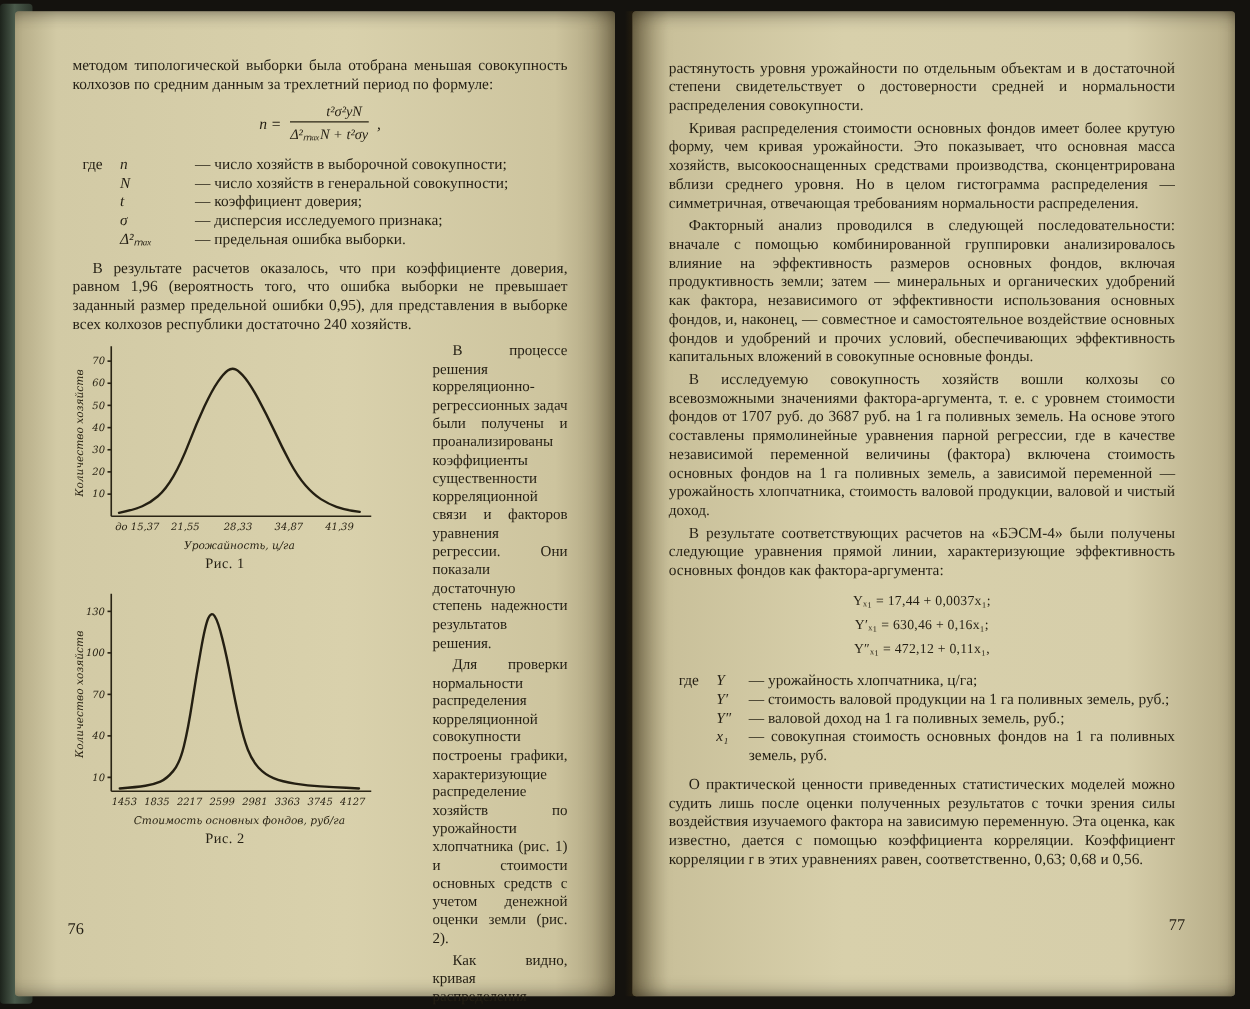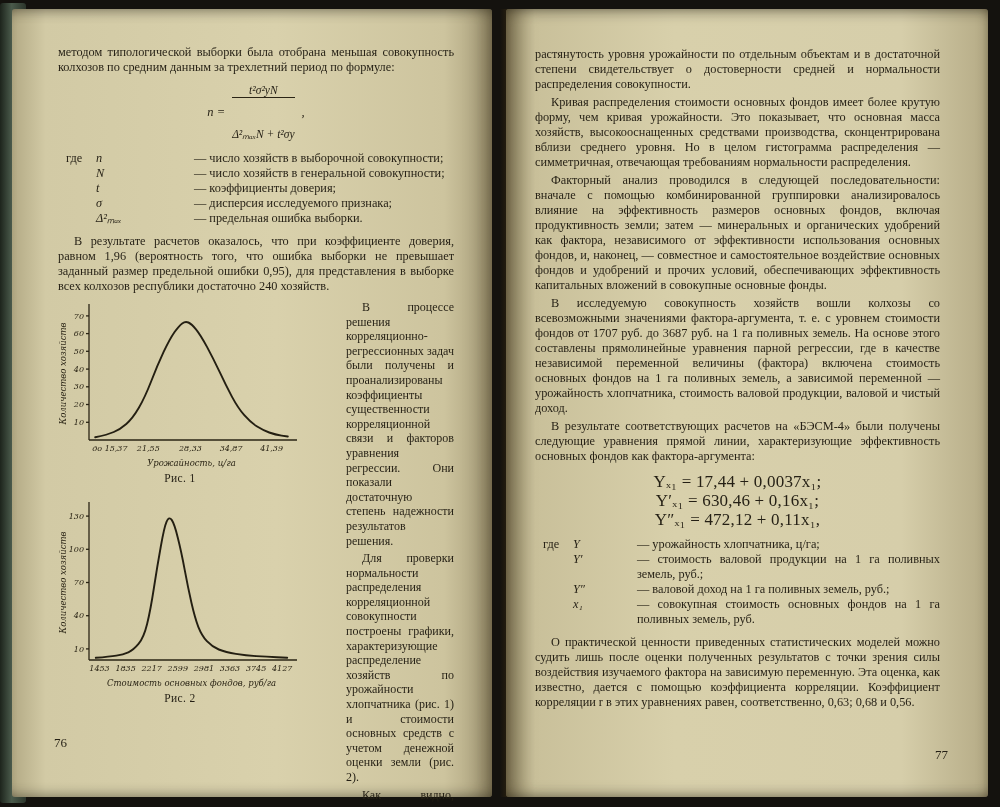--- a/index.html
+++ b/index.html
@@ -30,51 +30,51 @@
     position:absolute; left:500px; top:9px; width:12px; height:788px;
     background:linear-gradient(90deg,rgba(45,35,15,0) 0%,rgba(45,35,15,.55) 45%,rgba(45,35,15,.6) 55%,rgba(45,35,15,0) 100%);
   }
   .content-l { position:relative; height:100%; box-sizing:border-box; padding:36px 38px 0 46px; }
   .content-r { position:relative; height:100%; box-sizing:border-box; padding:38px 48px 0 29px; }
 
   p.para { margin:0 0 3px 0; font-size:12.3px; line-height:15px; text-align:justify; }
   p.indent { text-indent:16px; }
 
   .formula { display:flex; justify-content:center; align-items:center; gap:7px; margin:9px 0 10px 0; font-size:12.5px; font-style:italic; }
-  .frac { display:inline-flex; flex-direction:column; text-align:center; font-size:11.5px;gap:27px; }
+  .frac { display:inline-flex; flex-direction:column; text-align:right; font-size:11.5px; }
   .frac .num { border-bottom:1px solid #2a2415; padding:0 5px 1px; }
   .frac .den { padding-top:1px; }
 
   .defs { margin:2px 0 8px 8px; font-size:12.3px; line-height:15px; }
   .def-row { display:flex; }
   .def-lead { width:30px; flex:none; }
   .def-term { flex:none; font-style:italic; }
   .defs-l .def-term { width:60px; }
   .defs-r .def-term { width:26px; }
-  .def-desc { flex:1; text-align:justify;margin-left:38px; }
+  .def-desc { flex:1; text-align:justify; }
 
   .two-col { display:flex; gap:8px; margin-top:6px; }
   .fig-col { width:244px; flex:none; }
   .text-col { flex:1; }
   .text-col p.para { font-size:12px; line-height:14.6px;margin-left:36px; }
 
   figure { margin:0 0 6px 0; text-align:center; }
   figcaption { font-size:11.5px; margin-top:2px; letter-spacing:.4px; }
   svg { display:block; margin:0 auto; overflow:visible; }
   .axis { stroke:#2a2415; stroke-width:1.3; fill:none; }
   .curve { fill:none; stroke:#241f12; stroke-width:1.9; stroke-linecap:round; }
   .tick { font:italic 8px "DejaVu Serif", serif; fill:#2a2415; }
   .axlab { font:italic 8.5px "DejaVu Serif", serif; fill:#2a2415; }
 
-  .equations { text-align:center; margin:8px 0 8px 0; font-size:17px; line-height:19px; }
+  .equations { text-align:center; margin:8px 0 8px 0; font-size:11px; line-height:19px; }
   .eq-line { letter-spacing:.2px; }
 
   .pgnum { position:absolute; font-size:13px; }
   .pgnum-l { left:42px; bottom:46px; }
-  .pgnum-r { right:40px; bottom:34px; }
+  .pgnum-r { right:40px; bottom:49px; }
 </style>
 </head>
 <body>
 
 <div class="stage">
   <div class="cover-strip"></div>
 
   <div class="page page-left">
     <div class="content-l">
 
@@ -96,21 +96,21 @@
           <span class="def-desc">— число хозяйств в выборочной совокупности;</span>
         </div>
         <div class="def-row">
           <span class="def-lead"></span>
           <span class="def-term">N</span>
           <span class="def-desc">— число хозяйств в генеральной совокупности;</span>
         </div>
         <div class="def-row">
           <span class="def-lead"></span>
           <span class="def-term">t</span>
-          <span class="def-desc">— коэффициенты доверия;</span>
+          <span class="def-desc">— коэффициент доверия;</span>
         </div>
         <div class="def-row">
           <span class="def-lead"></span>
           <span class="def-term">σ</span>
           <span class="def-desc">— дисперсия исследуемого признака;</span>
         </div>
         <div class="def-row">
           <span class="def-lead"></span>
           <span class="def-term">Δ²ₘₐₓ</span>
           <span class="def-desc">— предельная ошибка выборки.</span>

